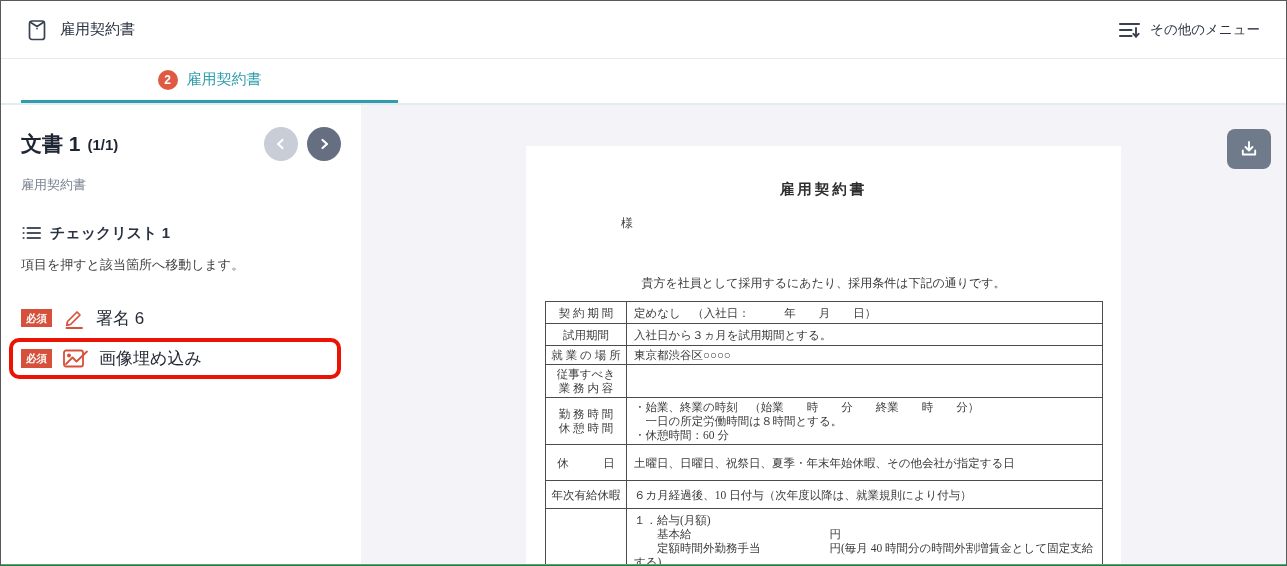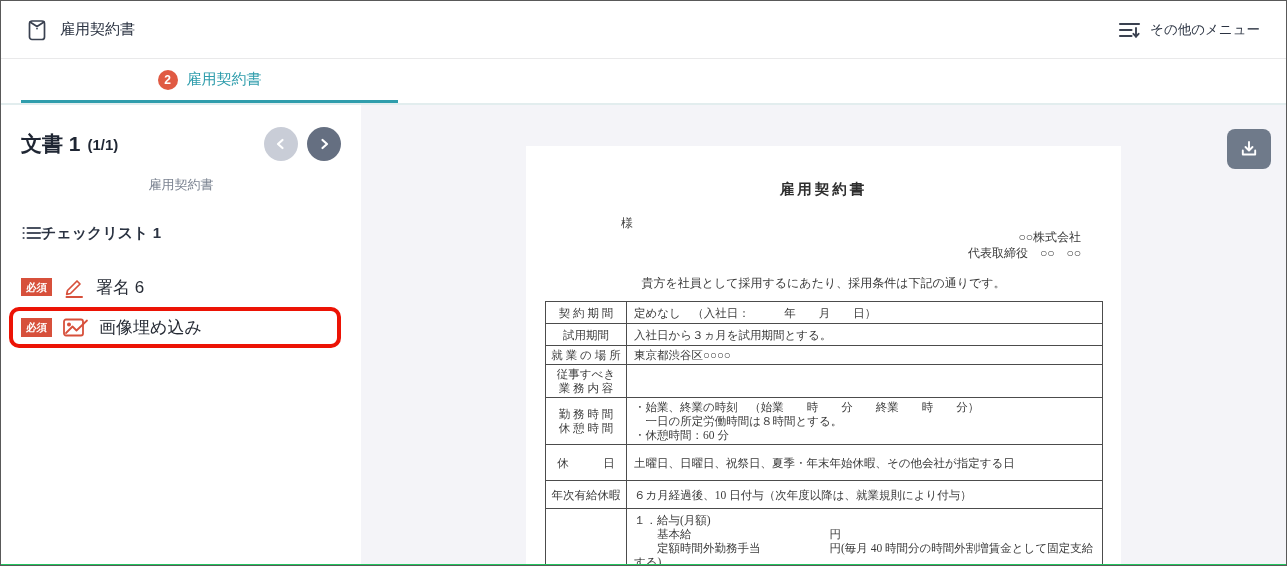--- a/index.html
+++ b/index.html
@@ -23,31 +23,31 @@
          display:flex; align-items:center; justify-content:center; gap:9px;
          border-bottom:3px solid #2f9dac; cursor:pointer; }
   .tab-badge { width:20px; height:20px; border-radius:50%; background:#e05a43; color:#fff;
                font-size:12px; font-weight:700; display:flex; align-items:center; justify-content:center; }
   .tab-label { font-size:15px; color:#2f9dac; }
 
   
   .content { display:flex; height:459px; }
 
   
-  .sidebar { width:360px; background:#fff; padding:0 20px; flex:none;text-align:center; }
+  .sidebar { width:360px; background:#fff; padding:0 20px; flex:none; }
   .doc-title-row { margin-top:22px; display:flex; align-items:center; }
   .doc-title { font-size:21px; font-weight:700; color:#1f2633; }
   .doc-page  { font-size:15px; font-weight:700; color:#1f2633; margin-left:7px; }
   .nav-btns { margin-left:auto; display:flex; gap:9px; }
   .circle-btn { width:34px; height:34px; border-radius:50%; border:none; display:flex;
                 align-items:center; justify-content:center; cursor:pointer; }
   .circle-btn.prev { background:#c9cdd7; }
   .circle-btn.next { background:#656f81; }
   .doc-subtitle { margin-top:15px; font-size:13px; color:#7b8391; }
-  .checklist-head { margin-top:29px; display:flex; align-items:center; }
+  .checklist-head { margin-top:29px; display:flex; align-items:center; gap:9px; }
   .checklist-title { font-size:15px; font-weight:700; color:#2b3342; }
   .checklist-hint { margin-top:13px; font-size:13px; color:#3f3f3f; }
   .check-item { margin-top:32px; display:flex; align-items:center; gap:10px; cursor:pointer; }
   .req-badge { background:#d7503b; color:#fff; font-size:10.5px; font-weight:700;
                padding:3px 5px; border-radius:0; line-height:1.2; flex:none; }
   .item-label { font-size:17px; color:#262b35; }
   .highlight-box { margin:8px 0 0 -12px; width:332px; border:4px solid #ec1305;
                    border-radius:10px; padding:5px 6px 5px 8px; display:flex;
                    align-items:center; gap:10px; cursor:pointer; background:#fff; }
 
@@ -149,20 +149,21 @@
             <circle cx="2.6" cy="5" r="1.1" fill="#4a5160" stroke="none"></circle>
             <circle cx="2.6" cy="10" r="1.1" fill="#4a5160" stroke="none"></circle>
             <circle cx="2.6" cy="15" r="1.1" fill="#4a5160" stroke="none"></circle>
             <line x1="6.5" y1="5" x2="19" y2="5"></line>
             <line x1="6.5" y1="10" x2="19" y2="10"></line>
             <line x1="6.5" y1="15" x2="19" y2="15"></line>
           </svg>
         </span>
         <span class="checklist-title">チェックリスト 1</span>
       </div>
+      <div class="checklist-hint">項目を押すと該当箇所へ移動します。</div>
 
       <div class="check-item">
         <span class="req-badge">必須</span>
         <span>
           <svg width="24" height="24" viewBox="0 0 24 24" fill="none" stroke="#d7503b" stroke-width="1.7" stroke-linejoin="round" stroke-linecap="round">
             <path d="M5.5 15.5 L15 6 L18 9 L8.5 18.5 L4.7 19.3 Z"></path>
             <line x1="4.5" y1="22" x2="20" y2="22" stroke-width="2"></line>
           </svg>
         </span>
         <span class="item-label">署名 6</span>
@@ -189,24 +190,20 @@
             <path d="M10 3 V11"></path>
             <path d="M6.5 8 L10 11.5 L13.5 8"></path>
             <path d="M3.8 11.5 V15.5 H16.2 V11.5"></path>
           </svg>
         </span>
       </button>
 
       <div class="page">
         <div class="doc-heading">雇用契約書</div>
         <div class="doc-addressee">様</div>
-        <div class="doc-company-block">
-          <div>○○株式会社</div>
-          <div>代表取締役　○○　○○</div>
-        </div>
         <div class="doc-intro">貴方を社員として採用するにあたり、採用条件は下記の通りです。</div>
 
         <table class="doc-table">
           <colgroup>
               <col class="c1">
               <col>
             </colgroup>
           <tbody>
             <tr class="r1">
               <td class="lbl">契 約 期 間</td>

